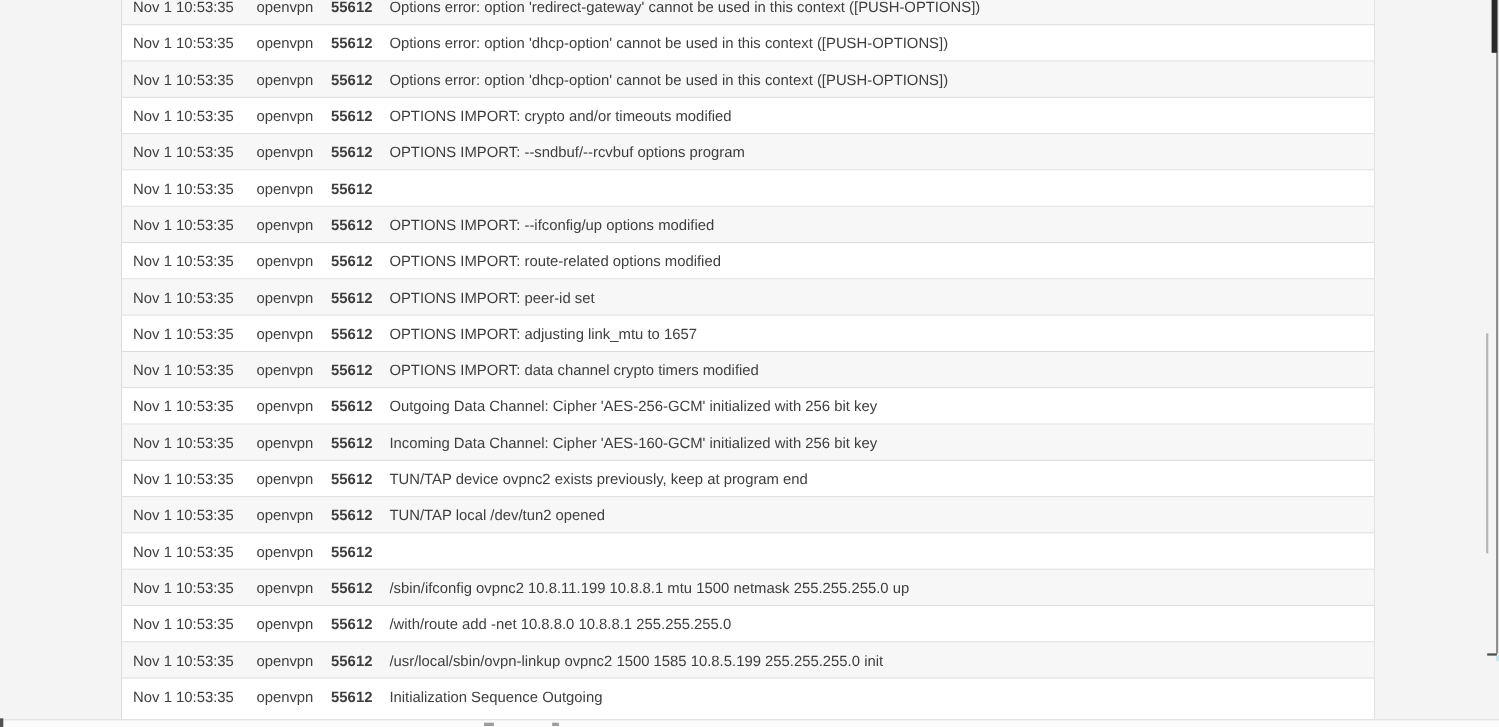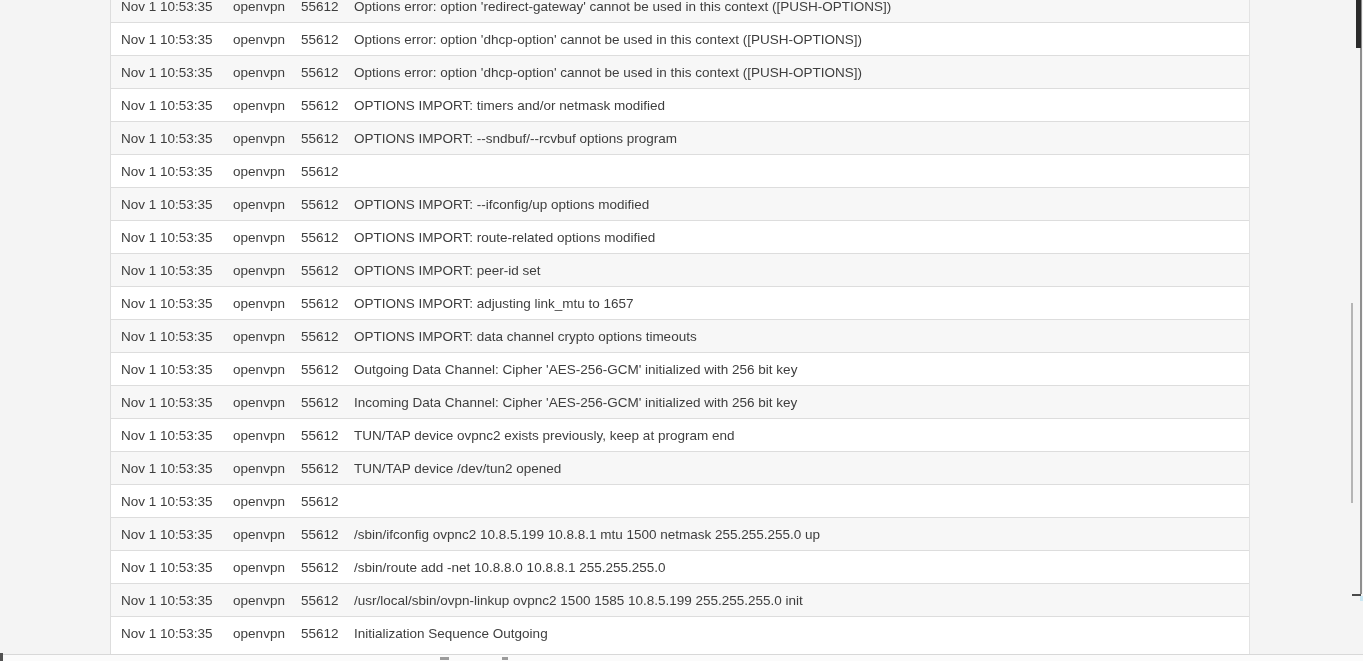--- a/index.html
+++ b/index.html
@@ -31,21 +31,21 @@
     border-bottom: 1px solid #dddddd;
     font-size: 13.5px;
     color: #3e3e3e;
     white-space: nowrap;
   }
   .log-row.stripe { background: #f7f7f7; }
   .log-row:last-child { border-bottom: none; }
   .cell { overflow: hidden; }
   .cell.time { width: 96px;  padding-left: 10px; }
   .cell.proc { width: 84px; text-align: center; }
-  .cell.pid  { width: 53px; }
+  .cell.pid  { width: 53px; font-weight: bold; }
   .cell.msg  { flex: 1; padding-right: 10px; }
 
   
   .table-edge {
     position: absolute;
     top: 0;
     width: 1px;
     height: 654px;
     background: #dddddd;
   }
@@ -166,21 +166,21 @@
         <div class="cell time">Nov 1 10:53:35</div>
         <div class="cell proc">openvpn</div>
         <div class="cell pid">55612</div>
         <div class="cell msg">Options error: option 'dhcp-option' cannot be used in this context ([PUSH-OPTIONS])</div>
       </div>
 
       <div class="log-row">
         <div class="cell time">Nov 1 10:53:35</div>
         <div class="cell proc">openvpn</div>
         <div class="cell pid">55612</div>
-        <div class="cell msg">OPTIONS IMPORT: timers and/or netmask modified</div>
+        <div class="cell msg">OPTIONS IMPORT: crypto and/or timeouts modified</div>
       </div>
 
       <div class="log-row stripe">
         <div class="cell time">Nov 1 10:53:35</div>
         <div class="cell proc">openvpn</div>
         <div class="cell pid">55612</div>
         <div class="cell msg">OPTIONS IMPORT: --sndbuf/--rcvbuf options program</div>
       </div>
 
       <div class="log-row">
@@ -214,69 +214,69 @@
         <div class="cell time">Nov 1 10:53:35</div>
         <div class="cell proc">openvpn</div>
         <div class="cell pid">55612</div>
         <div class="cell msg">OPTIONS IMPORT: adjusting link_mtu to 1657</div>
       </div>
 
       <div class="log-row stripe">
         <div class="cell time">Nov 1 10:53:35</div>
         <div class="cell proc">openvpn</div>
         <div class="cell pid">55612</div>
-        <div class="cell msg">OPTIONS IMPORT: data channel crypto options timeouts</div>
+        <div class="cell msg">OPTIONS IMPORT: data channel crypto timers modified</div>
       </div>
 
       <div class="log-row">
         <div class="cell time">Nov 1 10:53:35</div>
         <div class="cell proc">openvpn</div>
         <div class="cell pid">55612</div>
         <div class="cell msg">Outgoing Data Channel: Cipher 'AES-256-GCM' initialized with 256 bit key</div>
       </div>
 
       <div class="log-row stripe">
         <div class="cell time">Nov 1 10:53:35</div>
         <div class="cell proc">openvpn</div>
         <div class="cell pid">55612</div>
-        <div class="cell msg">Incoming Data Channel: Cipher 'AES-256-GCM' initialized with 256 bit key</div>
+        <div class="cell msg">Incoming Data Channel: Cipher 'AES-160-GCM' initialized with 256 bit key</div>
       </div>
 
       <div class="log-row">
         <div class="cell time">Nov 1 10:53:35</div>
         <div class="cell proc">openvpn</div>
         <div class="cell pid">55612</div>
         <div class="cell msg">TUN/TAP device ovpnc2 exists previously, keep at program end</div>
       </div>
 
       <div class="log-row stripe">
         <div class="cell time">Nov 1 10:53:35</div>
         <div class="cell proc">openvpn</div>
         <div class="cell pid">55612</div>
-        <div class="cell msg">TUN/TAP device /dev/tun2 opened</div>
-      </div>
-
-      <div class="log-row">
-        <div class="cell time">Nov 1 10:53:35</div>
-        <div class="cell proc">openvpn</div>
-        <div class="cell pid">55612</div>
-      </div>
-
-      <div class="log-row stripe">
-        <div class="cell time">Nov 1 10:53:35</div>
-        <div class="cell proc">openvpn</div>
-        <div class="cell pid">55612</div>
-        <div class="cell msg">/sbin/ifconfig ovpnc2 10.8.5.199 10.8.8.1 mtu 1500 netmask 255.255.255.0 up</div>
-      </div>
-
-      <div class="log-row">
-        <div class="cell time">Nov 1 10:53:35</div>
-        <div class="cell proc">openvpn</div>
-        <div class="cell pid">55612</div>
-        <div class="cell msg">/sbin/route add -net 10.8.8.0 10.8.8.1 255.255.255.0</div>
+        <div class="cell msg">TUN/TAP local /dev/tun2 opened</div>
+      </div>
+
+      <div class="log-row">
+        <div class="cell time">Nov 1 10:53:35</div>
+        <div class="cell proc">openvpn</div>
+        <div class="cell pid">55612</div>
+      </div>
+
+      <div class="log-row stripe">
+        <div class="cell time">Nov 1 10:53:35</div>
+        <div class="cell proc">openvpn</div>
+        <div class="cell pid">55612</div>
+        <div class="cell msg">/sbin/ifconfig ovpnc2 10.8.11.199 10.8.8.1 mtu 1500 netmask 255.255.255.0 up</div>
+      </div>
+
+      <div class="log-row">
+        <div class="cell time">Nov 1 10:53:35</div>
+        <div class="cell proc">openvpn</div>
+        <div class="cell pid">55612</div>
+        <div class="cell msg">/with/route add -net 10.8.8.0 10.8.8.1 255.255.255.0</div>
       </div>
 
       <div class="log-row stripe">
         <div class="cell time">Nov 1 10:53:35</div>
         <div class="cell proc">openvpn</div>
         <div class="cell pid">55612</div>
         <div class="cell msg">/usr/local/sbin/ovpn-linkup ovpnc2 1500 1585 10.8.5.199 255.255.255.0 init</div>
       </div>
 
       <div class="log-row">

